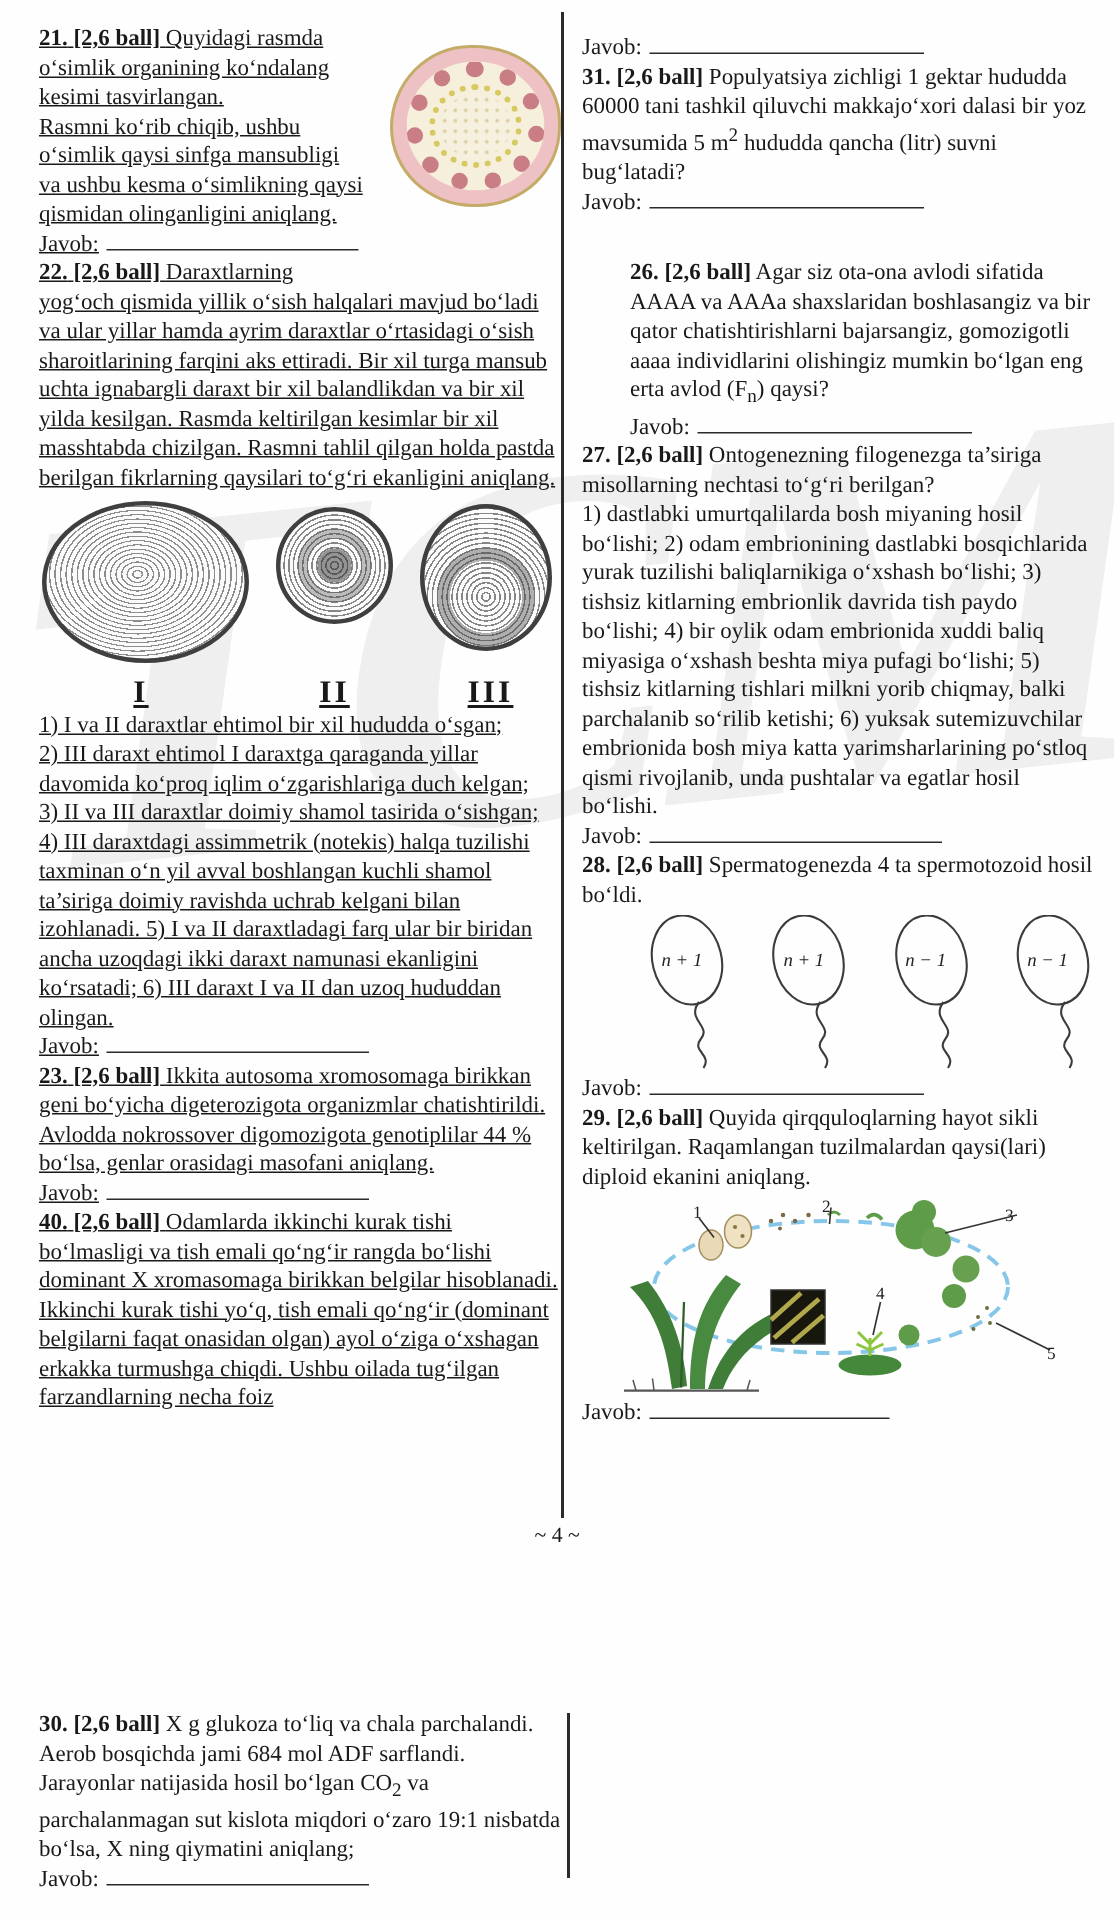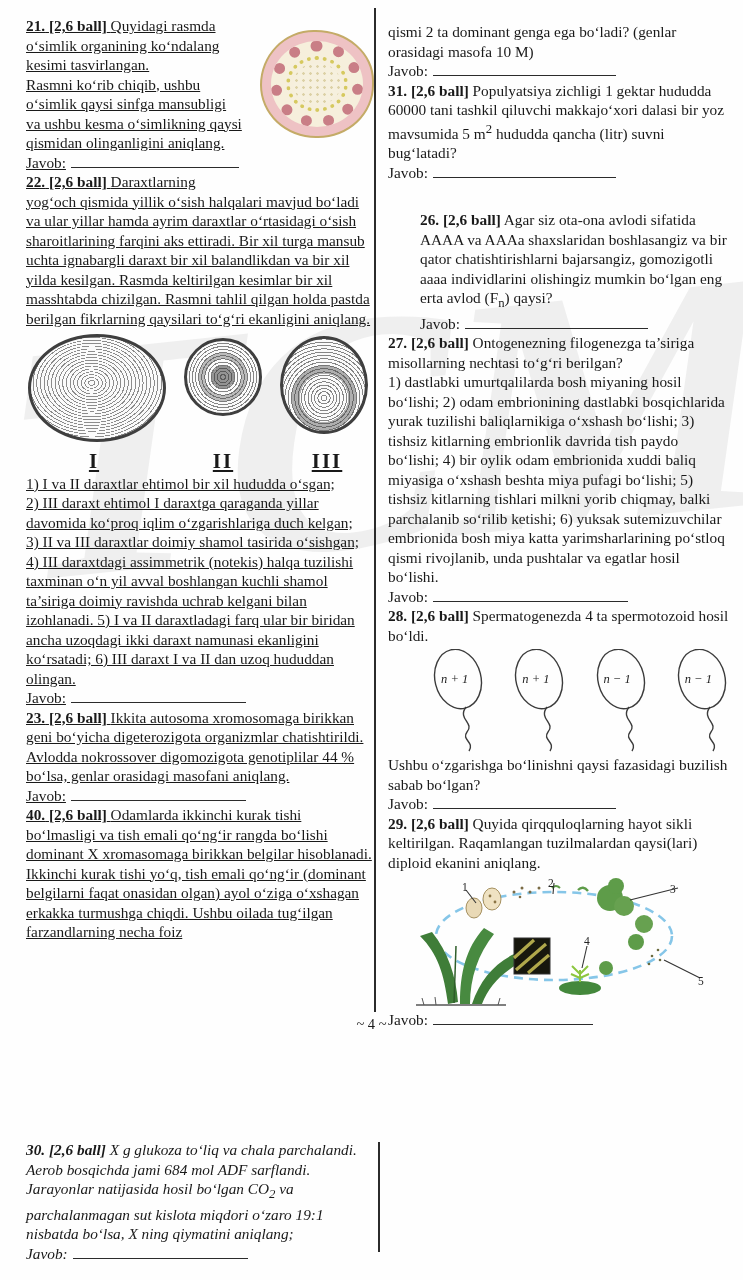--- a/index.html
+++ b/index.html
@@ -12,21 +12,21 @@
   .col-left{left:26px;top:16px;width:346px;text-decoration:underline;}
   .col-right{left:388px;top:22px;width:341px;}
   .divider{position:absolute;left:374px;top:8px;width:2px;height:1004px;background:#2b2b2b;z-index:3;}
   .bottom-divider{position:absolute;left:378px;top:1142px;width:2px;height:110px;background:#2b2b2b;z-index:3;}
   .qblock{position:relative;}
   .qlead{font-weight:bold;}
   .qbody{white-space:pre-line;}
   .javob{white-space:nowrap;}
   .ans{display:inline-block;height:13px;border-bottom:1.4px solid #2b2b2b;margin-left:5px;vertical-align:baseline;}
   .pagenum{position:absolute;left:0;top:1015px;width:743px;text-align:center;font-size:14.5px;z-index:2;}
-  .bottom{position:absolute;left:26px;top:1140px;width:348px;z-index:2;font-style:italic;}
+  .bottom{position:absolute;left:26px;top:1140px;width:348px;z-index:2;}
 
   
   .stemfig{float:right;width:120px;height:148px;margin:14px 0 0 8px;}
   .stem{position:relative;width:110px;height:104px;margin-left:8px;
         border-radius:48% 52% 50% 50% / 52% 48% 50% 50%;
         background:#eec2c4;border:2px solid #c4ab67;}
   .stem-ring{position:absolute;inset:9px;border-radius:50%;border:11px dotted #c97e86;background:#f6efdc;}
   .stem-dots{position:absolute;inset:24px;border-radius:50%;border:4px dotted #d6c95f;}
   .stem-center{position:absolute;inset:31px;border-radius:50%;background-color:#f6f0de;
                background-image:radial-gradient(#dcd1a6 1.1px,rgba(0,0,0,0) 1.5px);background-size:7px 7px;}
@@ -127,21 +127,20 @@
     <div class="qblock">
       <b class="qlead">40.</b>
       <b class="qlead">[2,6 ball]</b>
       <span class="qbody">Odamlarda ikkinchi kurak tishi bo‘lmasligi va tish emali qo‘ng‘ir rangda bo‘lishi dominant X xromasomaga birikkan belgilar hisoblanadi. Ikkinchi kurak tishi yo‘q, tish emali qo‘ng‘ir (dominant belgilarni faqat onasidan olgan) ayol o‘ziga o‘xshagan erkakka turmushga chiqdi. Ushbu oilada tug‘ilgan farzandlarning necha foiz</span>
     </div>
   </div>
 
   <div class="col col-right">
 
     <div class="qblock">
-      <span class="qbody">qismi 2 ta dominant genga ega bo‘ladi? (genlar orasidagi masofa 10 M)</span>
       <div class="javob">
         <span>Javob:</span><span class="ans" style="width:183px"></span>
       </div>
     </div>
 
     <div class="qblock">
       <b class="qlead">31.</b>
       <b class="qlead">[2,6 ball]</b>
       <span class="qbody">Populyatsiya zichligi 1 gektar hududda 60000 tani tashkil qiluvchi makkajo‘xori dalasi bir yoz mavsumida 5 m</span><sup>2</sup><span class="qbody"> hududda qancha (litr) suvni bug‘latadi?</span>
       <div class="javob">
@@ -197,21 +196,20 @@
         </div>
         <div class="sperm">
           <svg width="62" height="104" viewBox="0 0 62 104">
             <ellipse cx="28" cy="30" rx="23" ry="30" transform="rotate(-14 28 30)" fill="#fefefe" stroke="#3c3c3c" stroke-width="1.4"></ellipse>
             <path d="M36,58 C27,70 45,74 37,83 C31,91 45,93 39,102" fill="none" stroke="#3c3c3c" stroke-width="1.4"></path>
           </svg>
           <span class="sperm-label">n − 1</span>
         </div>
       </div>
 
-      <span class="qbody">Ushbu o‘zgarishga bo‘linishni qaysi fazasidagi buzilish sabab bo‘lgan?</span>
       <div class="javob">
         <span>Javob:</span><span class="ans" style="width:183px"></span>
       </div>
     </div>
 
     <div class="qblock">
       <b class="qlead">29.</b>
       <b class="qlead">[2,6 ball]</b>
       <span class="qbody">Quyida qirqquloqlarning hayot sikli keltirilgan. Raqamlangan tuzilmalardan qaysi(lari) diploid ekanini aniqlang.</span>
 

